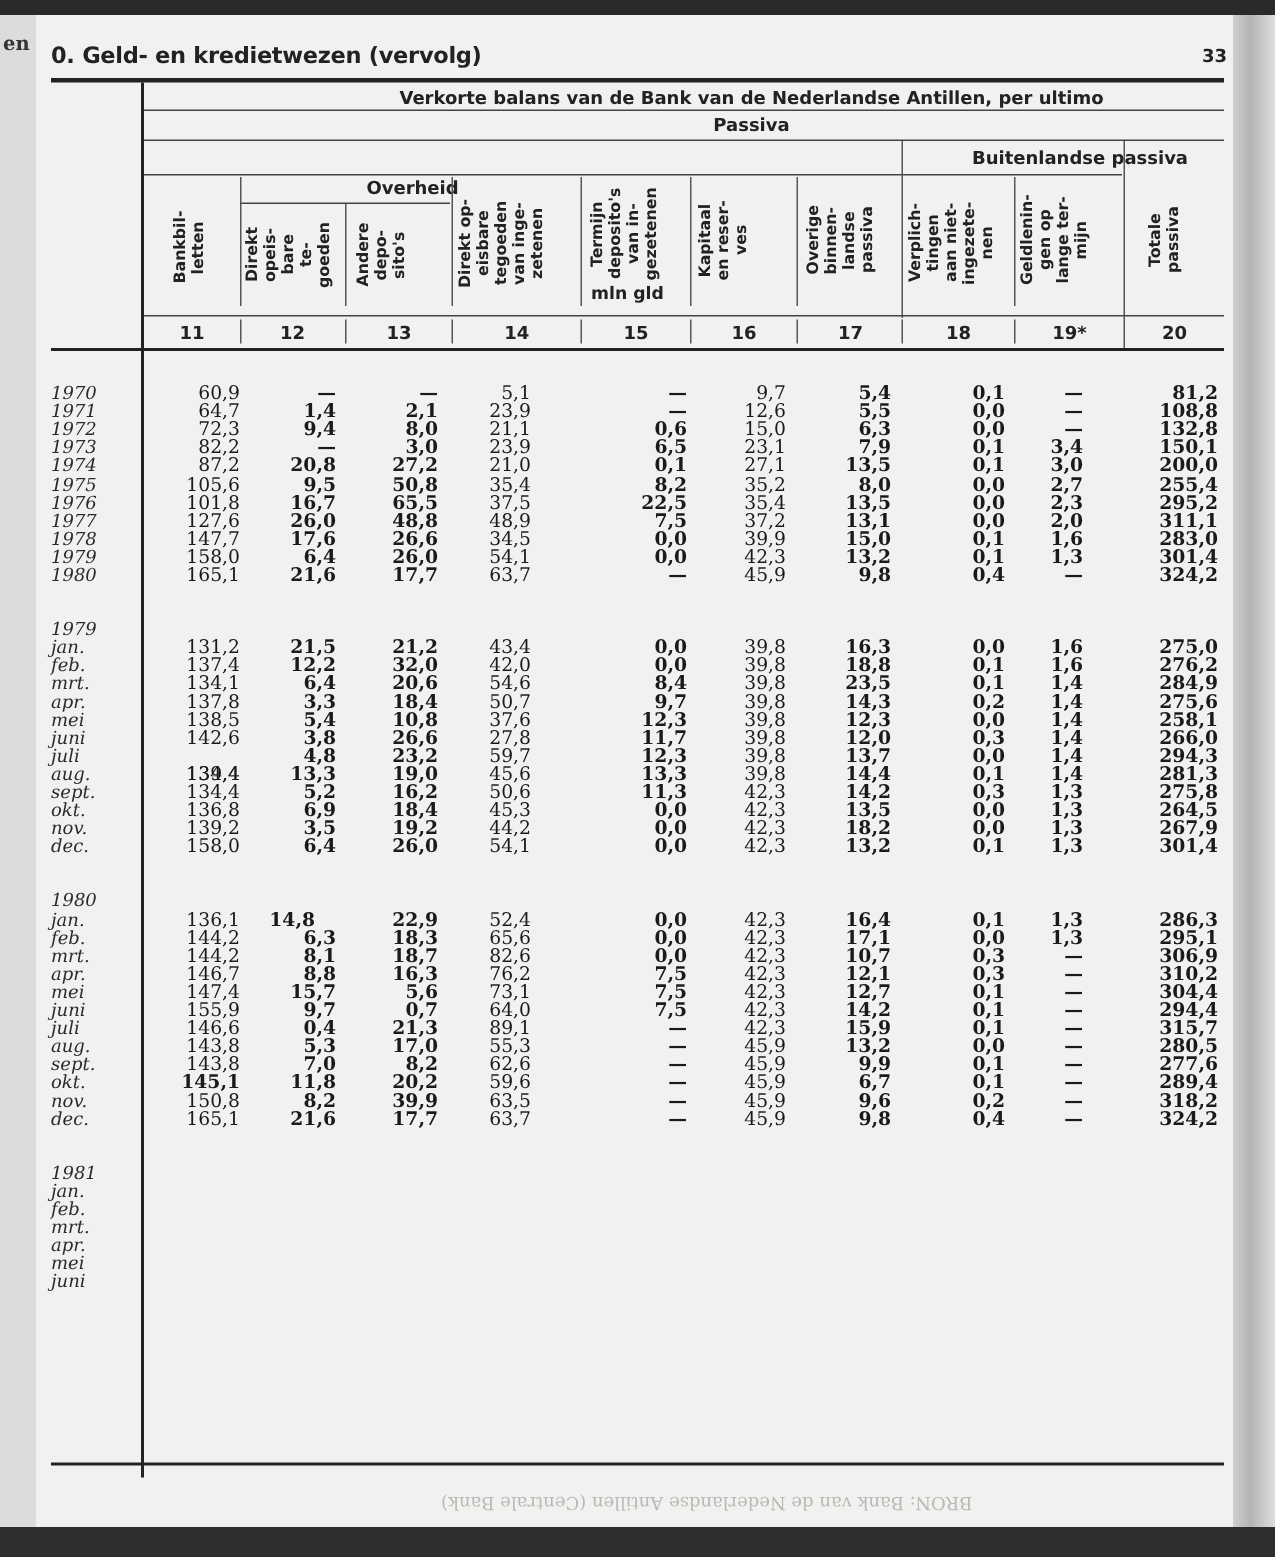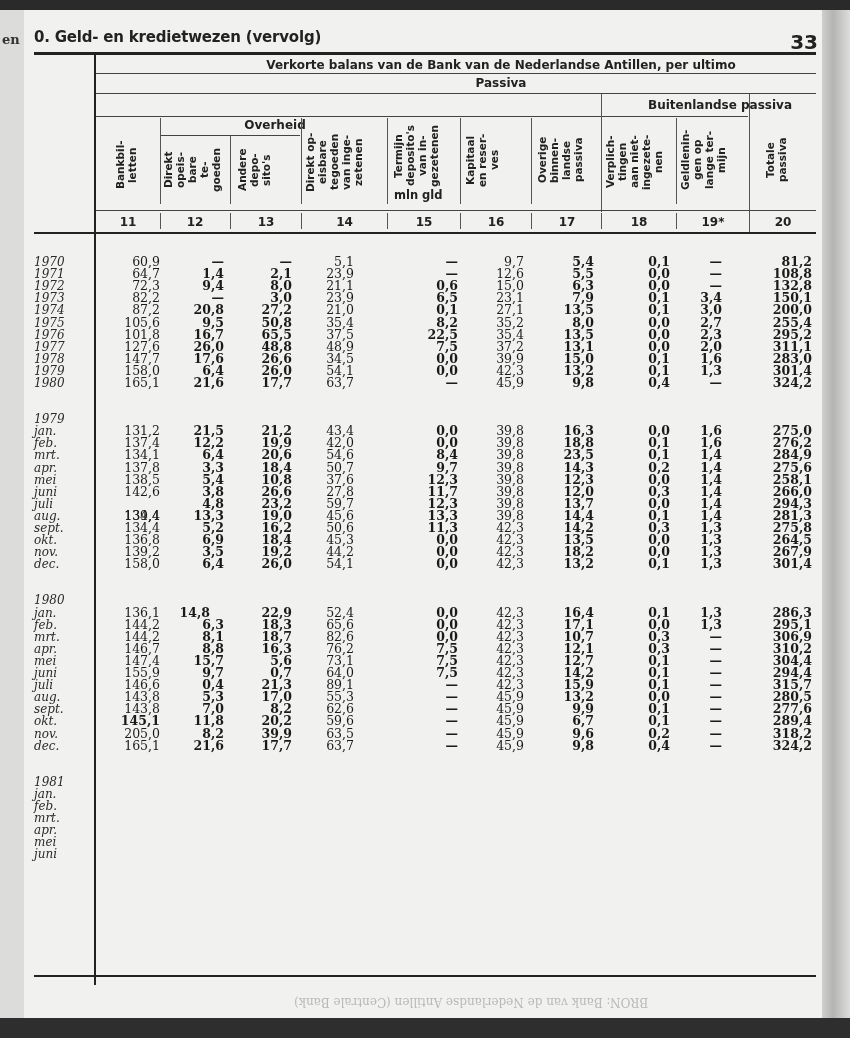--- a/index.html
+++ b/index.html
@@ -18,21 +18,21 @@
       position: absolute; left: 24px; top: 10px; width: 798px; height: 1008px;
       background: #f1f1ef;
     }
     .header-title {
       position: absolute; left: 10px; top: 18px;
       font-family: "DejaVu Sans", sans-serif; font-weight: bold; font-size: 15px;
       letter-spacing: -0.2px; color: #222;
     }
     .page-number {
       position: absolute; right: 4px; top: 20px;
-      font-family: "DejaVu Sans", sans-serif; font-weight: bold; font-size: 20px; color: #222;
+      font-family: "DejaVu Sans", sans-serif; font-weight: bold; font-size: 12px; color: #222;
     }
     .rule-thick { position: absolute; left: 10px; width: 782px; height: 3px; background: #222; }
     .rule-thin { position: absolute; height: 1px; background: #444; }
     .vline { position: absolute; width: 1px; background: #555; }
     .vline-bold { position: absolute; width: 2px; background: #222; }
 
     .hdr-sans { font-family: "DejaVu Sans", sans-serif; font-weight: bold; color: #222; margin-left: 45px; }
     .banner { position: absolute; text-align: center; font-size: 12px; }
     .vert {
       position: absolute; writing-mode: vertical-rl; transform: rotate(180deg);
@@ -53,21 +53,21 @@
     .source {
       position: absolute; left: 270px; top: 985px; font-size: 12px; color: #b9b9b7;
       transform: scaleY(-1) scaleX(-1); font-family: "DejaVu Serif", serif;
     }
   </style>
 </head>
 <body>
 
 <div class="top-band"></div>
 <div class="left-strip">
-  <span class="frag" style="top:22px;">en</span>
+  <span class="frag" style="top:12px;">en</span>
 </div>
 <div class="right-edge"></div>
 
 <div class="page">
   <div class="header-title">0. Geld- en kredietwezen (vervolg)</div>
   <div class="page-number">33</div>
 
   <div class="rule-thick" style="top:42px;"></div>
 
   <div class="vline-bold" style="left:70px; top:45px; height:930px;"></div>
@@ -313,21 +313,21 @@
         <span class="cell" style="right: 298px; font-weight: normal;">39,8</span>
         <span class="cell" style="right: 228px; font-weight: bold;">16,3</span>
         <span class="cell" style="right: 152px; font-weight: bold;">0,0</span>
         <span class="cell" style="right: 100px; font-weight: bold;">1,6</span>
         <span class="cell" style="right: 10px; font-weight: bold;">275,0</span>
       </div>
       <div class="row" style="top: 427.3px;">
         <span class="label">feb.</span>
         <span class="cell" style="right: 662px; font-weight: normal;">137,4</span>
         <span class="cell" style="right: 598px; font-weight: bold;">12,2</span>
-        <span class="cell" style="right: 530px; font-weight: bold;">19,9</span>
+        <span class="cell" style="right: 530px; font-weight: bold;">32,0</span>
         <span class="cell" style="right: 468px; font-weight: normal;">42,0</span>
         <span class="cell" style="right: 364px; font-weight: bold;">0,0</span>
         <span class="cell" style="right: 298px; font-weight: normal;">39,8</span>
         <span class="cell" style="right: 228px; font-weight: bold;">18,8</span>
         <span class="cell" style="right: 152px; font-weight: bold;">0,1</span>
         <span class="cell" style="right: 100px; font-weight: bold;">1,6</span>
         <span class="cell" style="right: 10px; font-weight: bold;">276,2</span>
       </div>
       <div class="row" style="top: 439.4px;">
         <span class="label">mrt.</span>
@@ -587,21 +587,21 @@
         <span class="cell" style="right: 468px; font-weight: normal;">59,6</span>
         <span class="cell" style="right: 364px; font-weight: bold;">—</span>
         <span class="cell" style="right: 298px; font-weight: normal;">45,9</span>
         <span class="cell" style="right: 228px; font-weight: bold;">6,7</span>
         <span class="cell" style="right: 152px; font-weight: bold;">0,1</span>
         <span class="cell" style="right: 100px; font-weight: bold;">—</span>
         <span class="cell" style="right: 10px; font-weight: bold;">289,4</span>
       </div>
       <div class="row" style="top: 717.5px;">
         <span class="label">nov.</span>
-        <span class="cell" style="right: 662px; font-weight: normal;">205,0</span>
+        <span class="cell" style="right: 662px; font-weight: normal;">150,8</span>
         <span class="cell" style="right: 598px; font-weight: bold;">8,2</span>
         <span class="cell" style="right: 530px; font-weight: bold;">39,9</span>
         <span class="cell" style="right: 468px; font-weight: normal;">63,5</span>
         <span class="cell" style="right: 364px; font-weight: bold;">—</span>
         <span class="cell" style="right: 298px; font-weight: normal;">45,9</span>
         <span class="cell" style="right: 228px; font-weight: bold;">9,6</span>
         <span class="cell" style="right: 152px; font-weight: bold;">0,2</span>
         <span class="cell" style="right: 100px; font-weight: bold;">—</span>
         <span class="cell" style="right: 10px; font-weight: bold;">318,2</span>
       </div>

